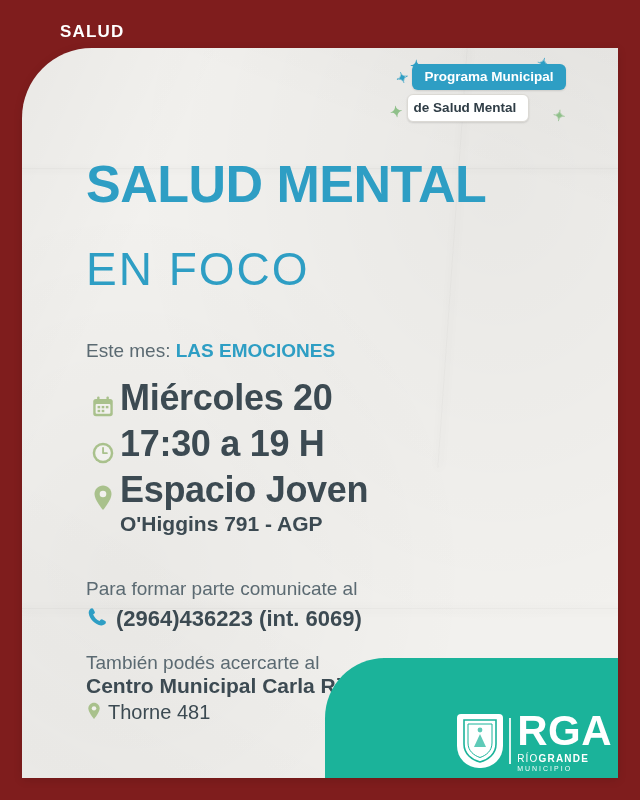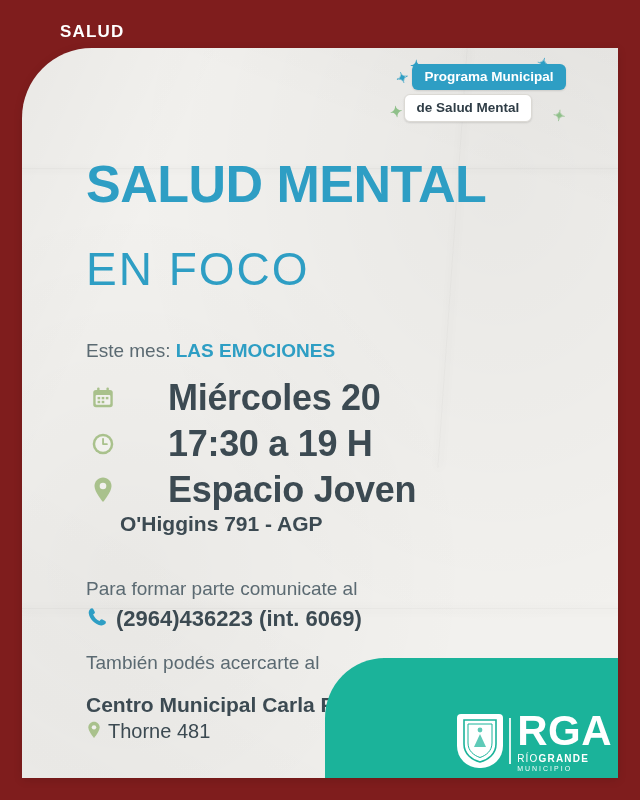--- a/index.html
+++ b/index.html
@@ -108,20 +108,21 @@
     border-radius: 6px;
     white-space: nowrap;
     box-shadow: 0 1px 2px rgba(0,0,0,0.12);
   }
   .badge-line2 {
     margin-top: 4px;
     margin-right: 42px;
     background: #ffffff;
     color: #2f3d46;
     border: 1px solid #dbd9d4;
+    padding-left: 6px;
   }
   .spark {
     position: absolute;
     color: #2e9ec4;
     font-size: 15px;
     line-height: 1;
     font-weight: bold;
   }
   .spark.s1 { left: 2px; top: 6px; transform: rotate(-18deg); }
   .spark.s2 { left: 16px; top: -6px; }
@@ -178,23 +179,22 @@
 
   
   .info {
     position: absolute;
     left: 64px;
     top: 328px;
     width: 420px;
   }
   .row {
     display: flex;
-    align-items: center;
+    align-items: flex-end;
     margin-bottom: 2px;
-    gap: 48px;
   }
   .ico {
     width: 34px;
     flex: 0 0 34px;
     display: flex;
     align-items: center;
     justify-content: center;
     color: #a9c18c;
   }
   .row-text {
@@ -230,21 +230,21 @@
     gap: 8px;
     margin-bottom: 20px;
   }
   .phone-row .txt {
     font-size: 22px;
     font-weight: bold;
     color: #3c4a52;
   }
   .contact .lead2 {
     font-size: 19px;
-    margin-bottom: 19px;
+    margin-bottom: 0;
   }
   .centro {
     font-size: 21px;
     font-weight: bold;
     color: #3c4a52;
     margin-bottom: 3px;
   }
   .thorne-row {
     display: flex;
     gap: 6px;

